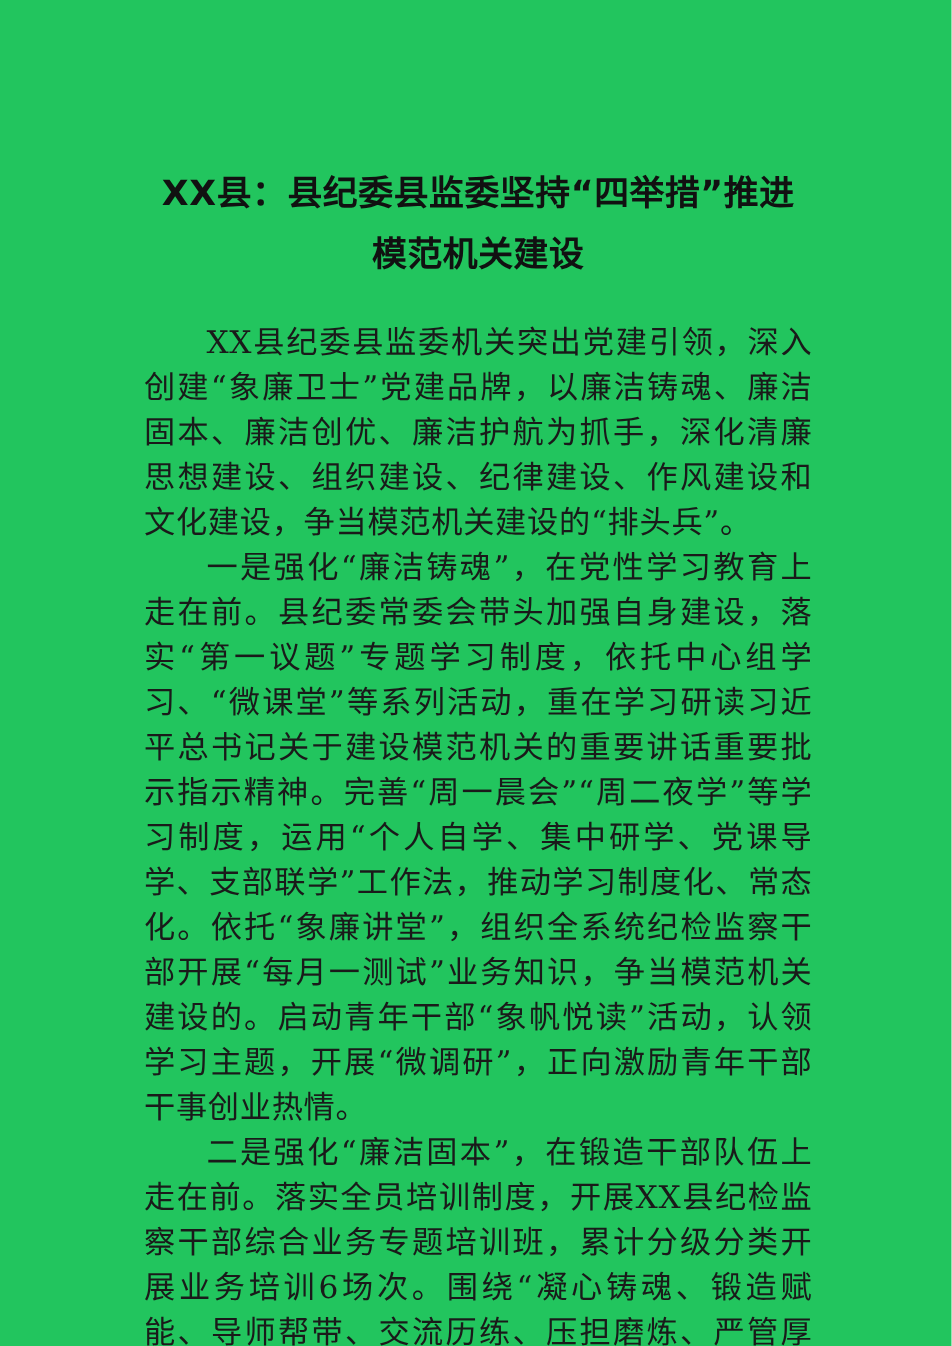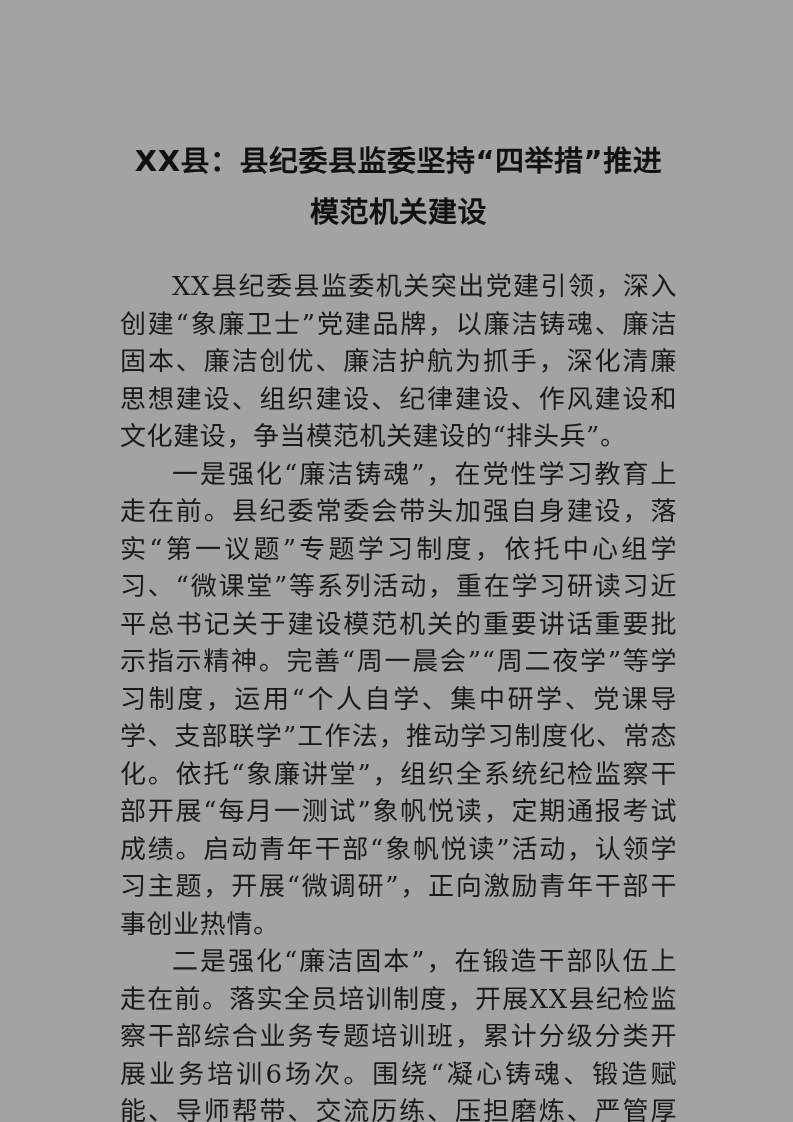--- a/index.html
+++ b/index.html
@@ -7,21 +7,21 @@
     margin: 0;
     padding: 0;
     background: #ffffff;
   }
 
   .page {
     position: relative;
     width: 793px;
     height: 1122px;
     margin: 0;
-    background: #a3a3a3;
+    background: #22c55e;
     overflow: hidden;
     box-sizing: border-box;
     font-family: "DejaVu Serif", "Liberation Serif", serif;
     -webkit-font-smoothing: antialiased;
   }
 
   
   .content {
     position: absolute;
     left: 120px;
@@ -66,18 +66,18 @@
 <body>
 
 <div class="page">
   <div class="content">
 
     <h1 class="doc-title">XX县：县纪委县监委坚持“四举措”推进
 模范机关建设</h1>
 
     <div class="body-text">
       <p class="para">XX县纪委县监委机关突出党建引领，深入创建“象廉卫士”党建品牌，以廉洁铸魂、廉洁固本、廉洁创优、廉洁护航为抓手，深化清廉思想建设、组织建设、纪律建设、作风建设和文化建设，争当模范机关建设的“排头兵”。</p>
-      <p class="para">一是强化“廉洁铸魂”，在党性学习教育上走在前。县纪委常委会带头加强自身建设，落实“第一议题”专题学习制度，依托中心组学习、“微课堂”等系列活动，重在学习研读习近平总书记关于建设模范机关的重要讲话重要批示指示精神。完善“周一晨会”“周二夜学”等学习制度，运用“个人自学、集中研学、党课导学、支部联学”工作法，推动学习制度化、常态化。依托“象廉讲堂”，组织全系统纪检监察干部开展“每月一测试”象帆悦读，定期通报考试成绩。启动青年干部“象帆悦读”活动，认领学习主题，开展“微调研”，正向激励青年干部干事创业热情。</p>
+      <p class="para">一是强化“廉洁铸魂”，在党性学习教育上走在前。县纪委常委会带头加强自身建设，落实“第一议题”专题学习制度，依托中心组学习、“微课堂”等系列活动，重在学习研读习近平总书记关于建设模范机关的重要讲话重要批示指示精神。完善“周一晨会”“周二夜学”等学习制度，运用“个人自学、集中研学、党课导学、支部联学”工作法，推动学习制度化、常态化。依托“象廉讲堂”，组织全系统纪检监察干部开展“每月一测试”业务知识，争当模范机关建设的。启动青年干部“象帆悦读”活动，认领学习主题，开展“微调研”，正向激励青年干部干事创业热情。</p>
       <p class="para">二是强化“廉洁固本”，在锻造干部队伍上走在前。落实全员培训制度，开展XX县纪检监察干部综合业务专题培训班，累计分级分类开展业务培训6场次。围绕“凝心铸魂、锻造赋能、导师帮带、交流历练、压担磨炼、严管厚爱”六大专题，开展年轻干部“磨刀石”工程系列活动。持续推进实战锻炼，建立“上挂下派”、岗位锻炼多维度培养制度，</p>
     </div>
 
   </div>
 </div>
 
 </body></html>

